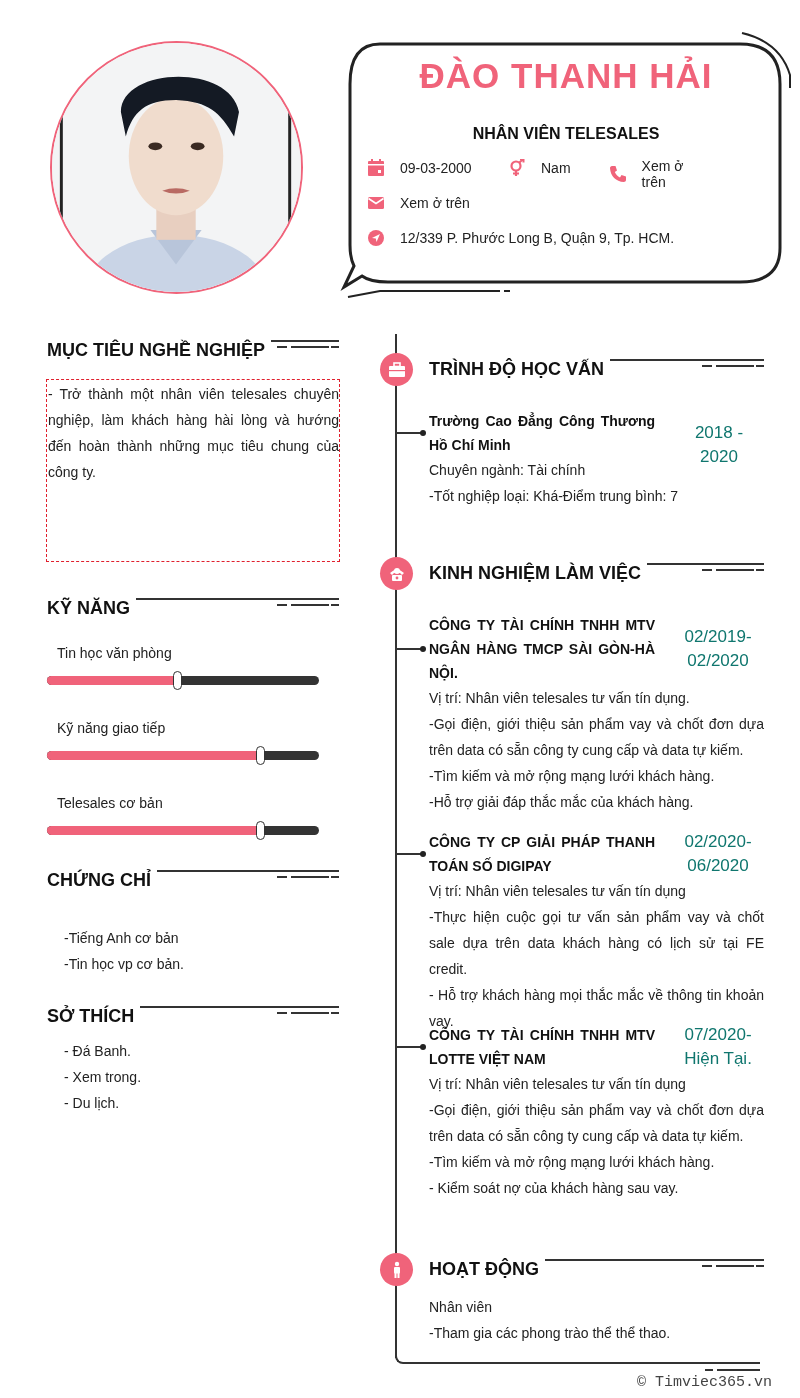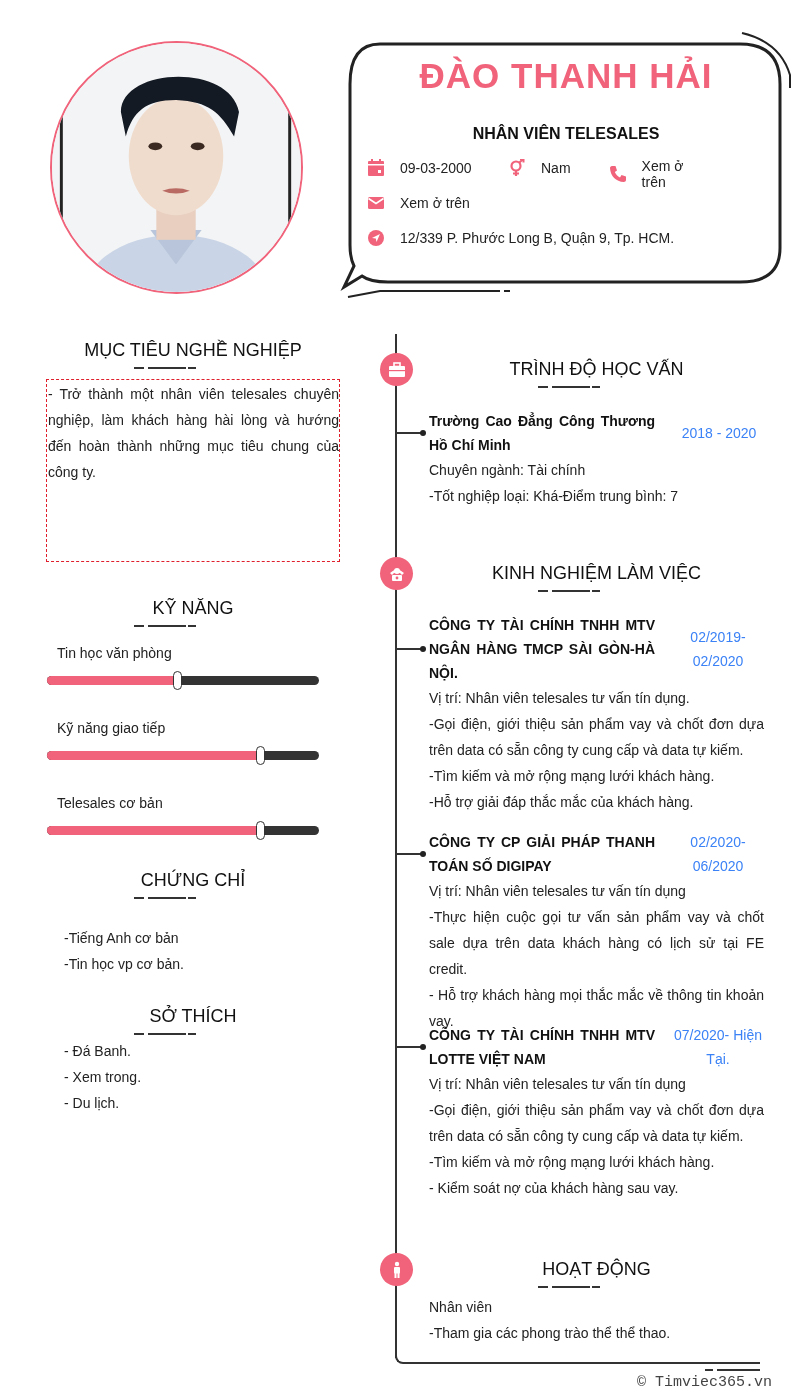--- a/index.html
+++ b/index.html
@@ -26,22 +26,22 @@
   .job-title {
     position: absolute; left: 0; width: 432px; top: 75px; text-align: center;
     font-size: 16px; font-weight: bold; color: #111; margin-top: 8px;
   }
   .info-row { position: absolute; display: flex; align-items: center; font-size: 14px; color: #222; }
   .info-row .ic { width: 20px; height: 20px; display: inline-flex; align-items: center; justify-content: center; margin-right: 14px; }
   .info-row .ic svg { width: 18px; height: 18px; }
 
   
   .sec-title {
-    position: absolute; display: flex; align-items: center;
-    font-size: 18px; font-weight: normal; color: #111; white-space: nowrap; flex-direction: column;
+    position: absolute; display: flex; align-items: flex-start;
+    font-size: 18px; font-weight: bold; color: #111; white-space: nowrap;
   }
   .sec-title .line {
     flex: 1; margin-left: 6px; margin-bottom: 3px; height: 2px; background: #333; position: relative;
   }
   .sec-title .line::after {
     content: ""; position: absolute; right: 0; top: 6px; width: 62px; height: 2px;
     background: linear-gradient(to right, #333 0 10px, transparent 10px 14px, #333 14px 52px, transparent 52px 54px, #333 54px 62px);
   }
 
   
@@ -75,21 +75,21 @@
     display: flex; align-items: center; justify-content: center;
   }
   .tl-icon svg { width: 18px; height: 18px; }
   .tl-branch { position: absolute; left: 397px; width: 27px; height: 2px; background: #333; }
   .tl-branch::after { content: ""; position: absolute; right: -2px; top: -2px; width: 6px; height: 6px; border-radius: 50%; background: #222; }
 
   .entry-title {
     position: absolute; left: 429px; width: 226px; font-size: 14px; font-weight: bold; line-height: 24px;
     text-align: justify; color: #111;
   }
-  .entry-date { position: absolute; font-size: 14px; line-height: 24px; text-align: center; color: #3b82f6; }
+  .entry-date { position: absolute; font-size: 17px; line-height: 24px; text-align: center; color: #0f766e; }
   .entry-body { position: absolute; left: 429px; width: 335px; font-size: 14px; line-height: 26px; text-align: justify; color: #222; }
   .entry-body div { text-align-last: left; }
 
   .footer { position: absolute; right: 28px; top: 1374px; font-family: "Liberation Mono", "DejaVu Sans Mono", monospace; font-size: 15px; color: #444; }
 </style>
 </head>
 <body>
 
 <div class="avatar">
   <svg viewBox="0 0 253 253">

